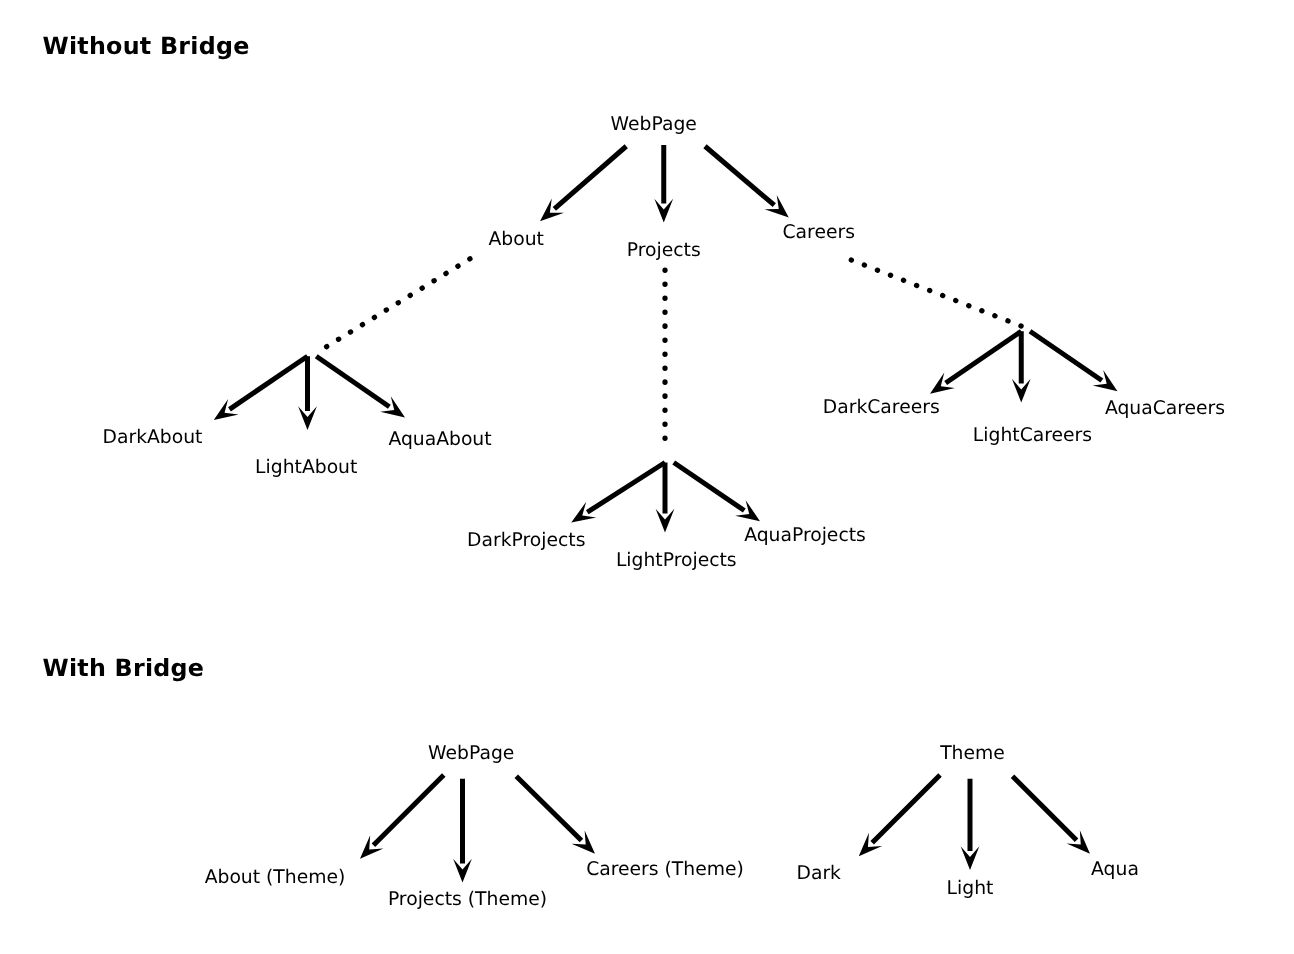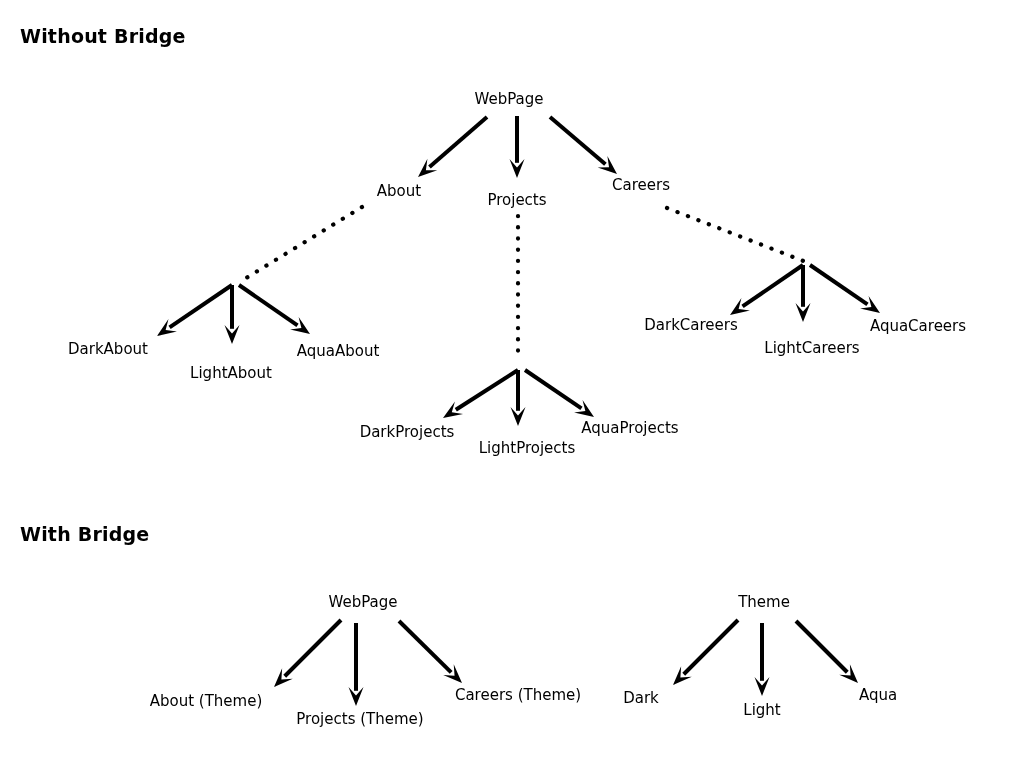--- a/index.html
+++ b/index.html
@@ -9,21 +9,21 @@
   }
   body {
     width: 1035px;
     height: 763px;
     position: relative;
     font-family: "DejaVu Sans", sans-serif;
     overflow: hidden;
   }
   #diagram-root {
     position: absolute;
-    left: 0;
+    left: 14px;
     top: 0;
     width: 1018px;
     height: 763px;
   }
   .section-title {
     font-size: 19px;
     font-weight: bold;
     fill: #000000;
     font-family: "DejaVu Sans", sans-serif;
     letter-spacing: 0.2px;

